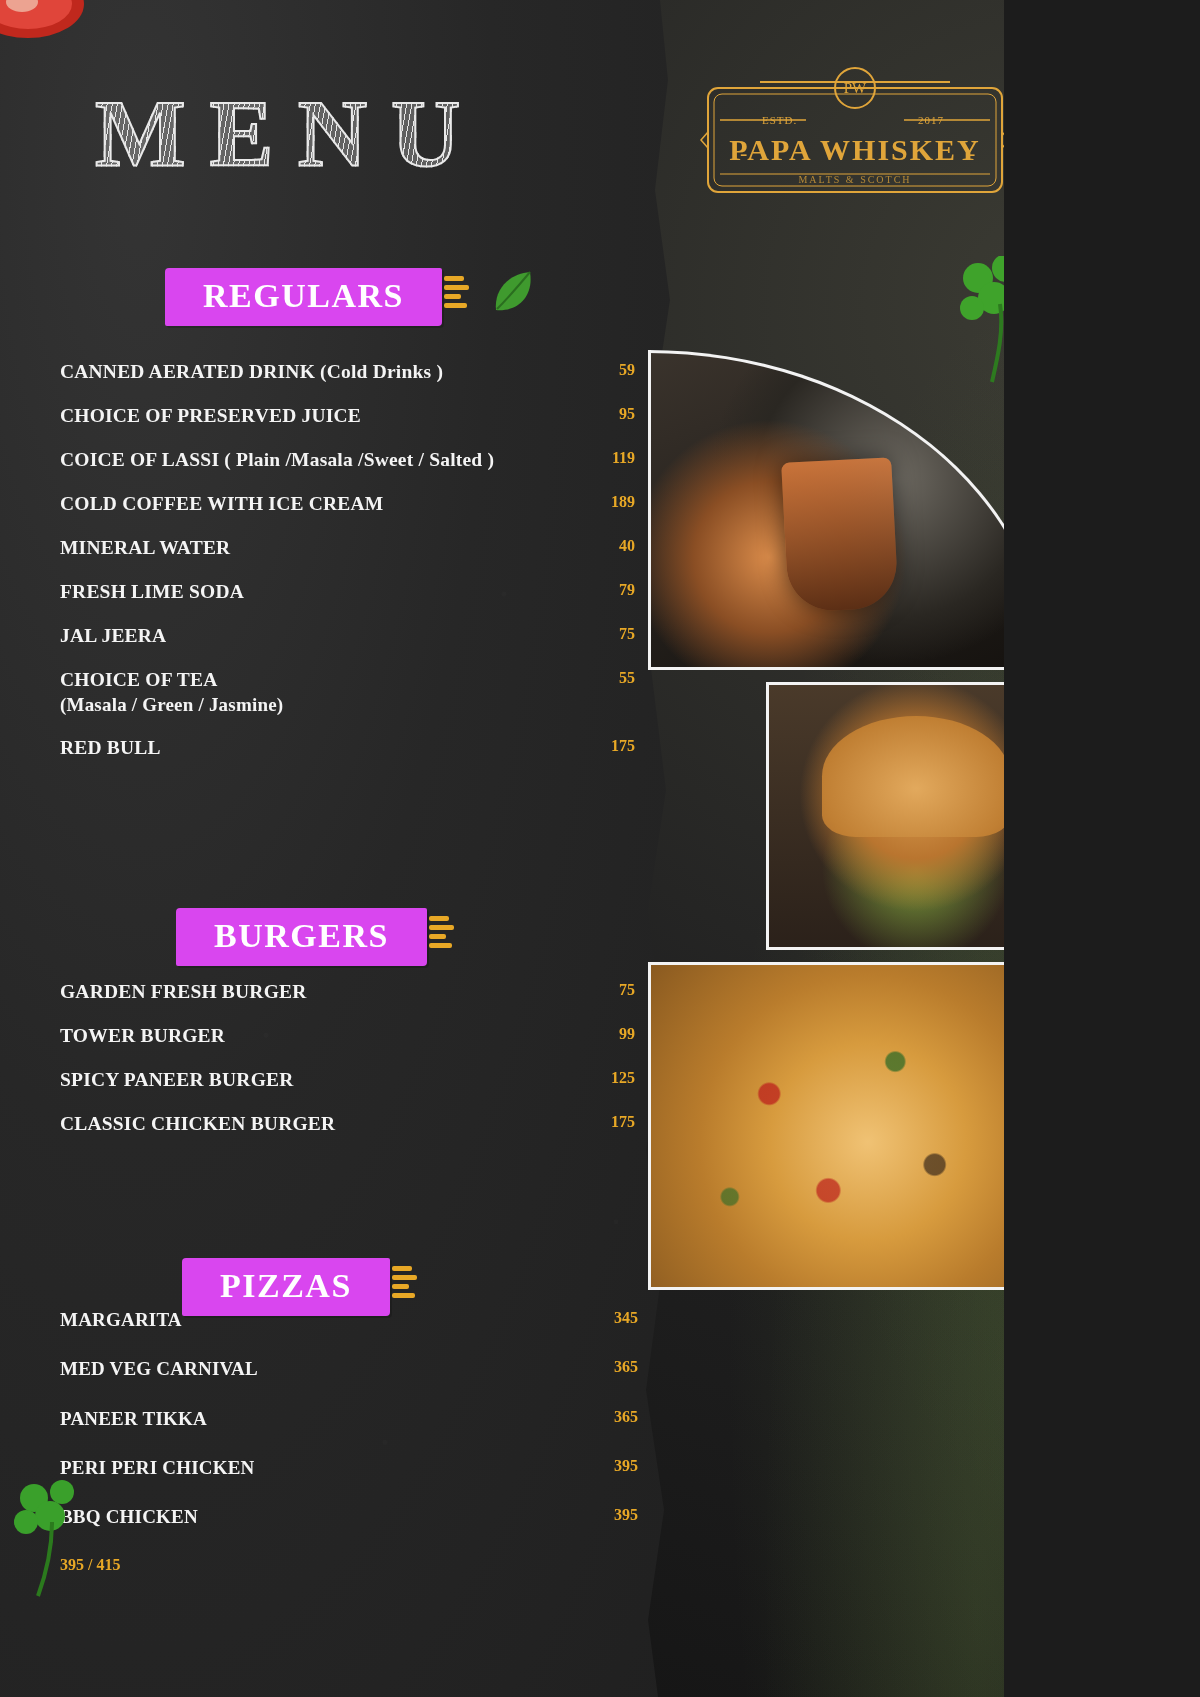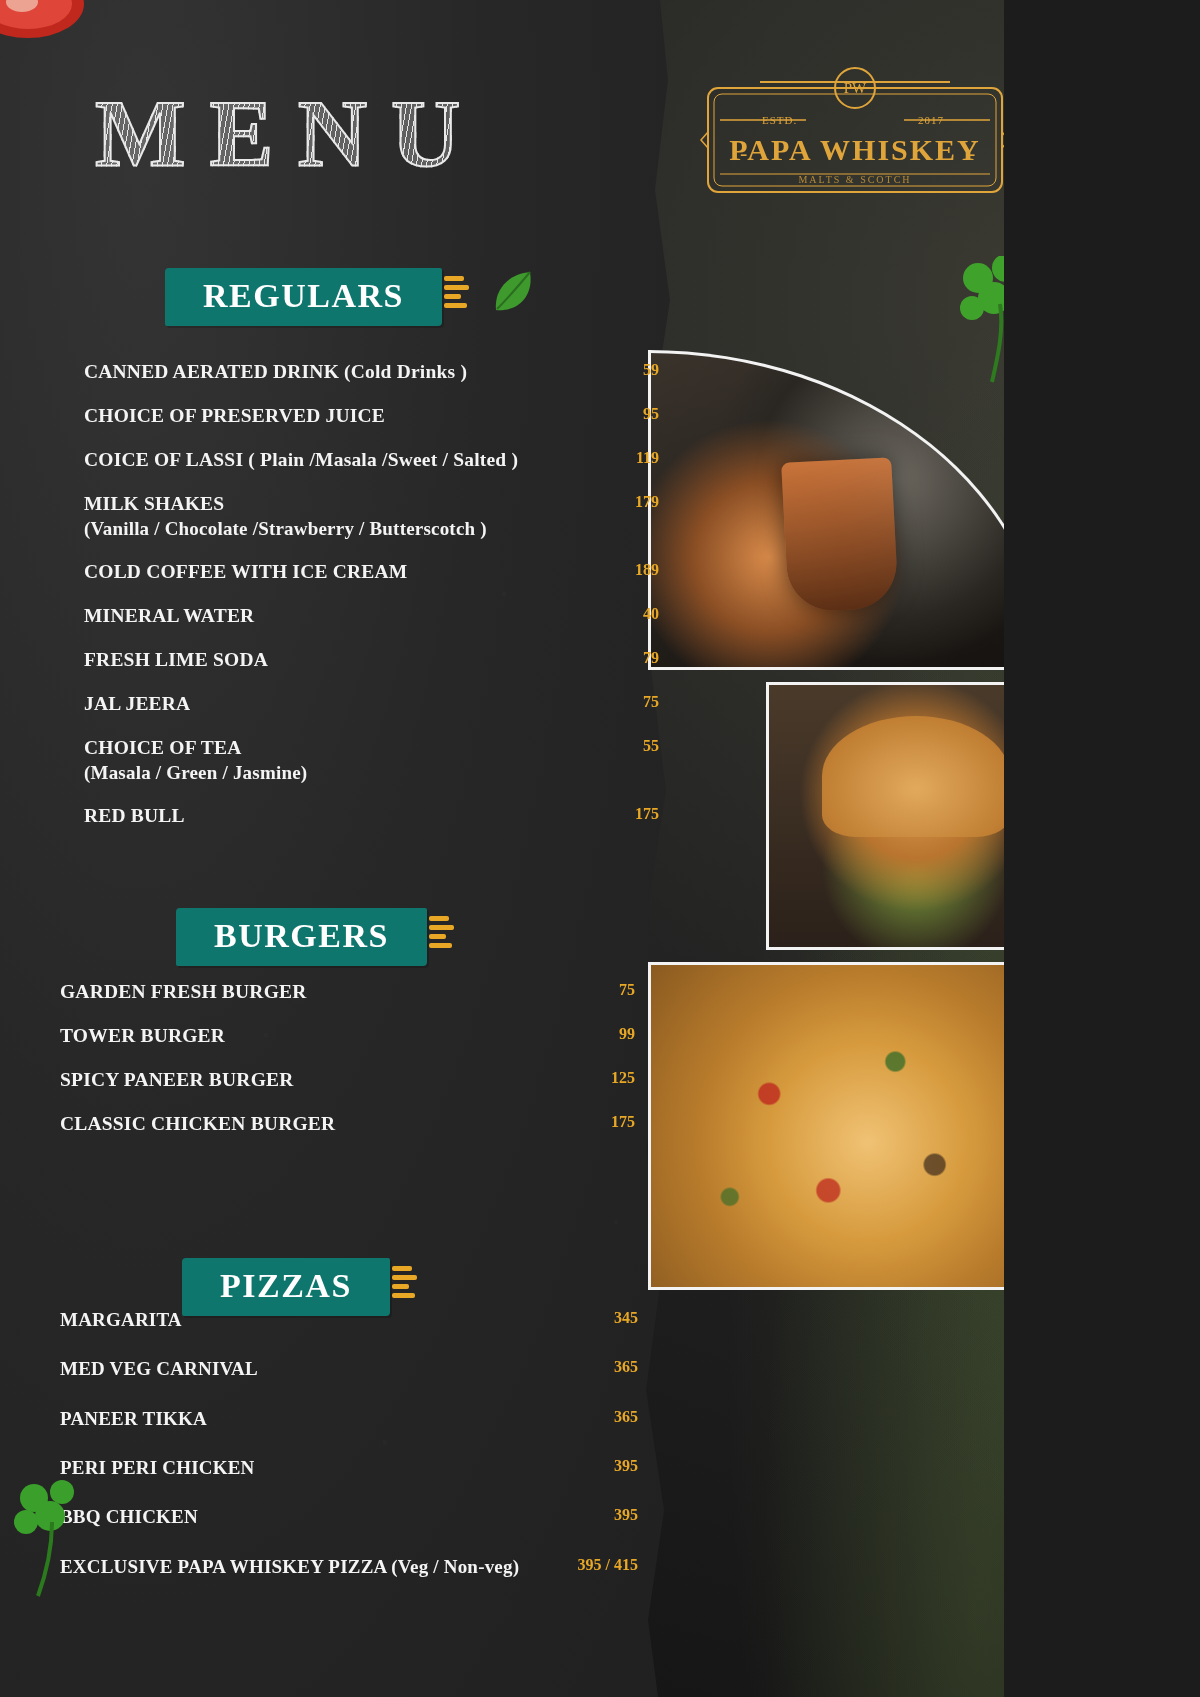--- a/index.html
+++ b/index.html
@@ -99,21 +99,21 @@
     font-weight: 700;
     font-size: 19.5px;
     letter-spacing: 2.6px;
   }
 
   
   .section-banner {
     position: relative;
     display: inline-block;
     padding: 9px 38px 11px 38px;
-    background: #0f766e;
+    background: #d946ef;
     color: #ffffff;
     font-family: "Liberation Serif", serif;
     font-weight: 700;
     font-size: 34px;
     letter-spacing: 1.5px;
     border-radius: 4px 2px 4px 2px;
     box-shadow: 2px 2px 0 rgba(0,0,0,0.18);
   }
   .banner-wrap { position: absolute; z-index: 5; }
   .banner-tail {
@@ -318,39 +318,32 @@
   <div class="banner-wrap" style="left:165px; top:268px;">
     <span class="section-banner">REGULARS</span>
     <span class="banner-tail">
         <i></i>
         <i></i>
         <i></i>
         <i></i>
       </span>
   </div>
 
-  <div class="items" style="left:60px; top:360px;margin-left:24px;">
+  <div class="items" style="left:60px; top:360px;">
     <div class="item">
       <div class="item-name">CANNED AERATED DRINK (Cold Drinks )</div>
       <div class="item-price">59</div>
     </div>
     <div class="item">
       <div class="item-name">CHOICE OF PRESERVED JUICE</div>
       <div class="item-price">95</div>
     </div>
     <div class="item">
       <div class="item-name">COICE OF LASSI ( Plain /Masala /Sweet / Salted )</div>
       <div class="item-price">119</div>
-    </div>
-    <div class="item">
-      <div class="item-name">
-        <span>MILK SHAKES</span>
-        <span class="sub">(Vanilla /  Chocolate /Strawberry / Butterscotch )</span>
-      </div>
-      <div class="item-price">179</div>
     </div>
     <div class="item">
       <div class="item-name">COLD COFFEE WITH ICE CREAM</div>
       <div class="item-price">189</div>
     </div>
     <div class="item">
       <div class="item-name">MINERAL WATER</div>
       <div class="item-price">40</div>
     </div>
     <div class="item">
@@ -428,21 +421,20 @@
     </div>
     <div class="item">
       <div class="item-name">PERI PERI CHICKEN</div>
       <div class="item-price">395</div>
     </div>
     <div class="item">
       <div class="item-name">BBQ CHICKEN</div>
       <div class="item-price">395</div>
     </div>
     <div class="item">
-      <div class="item-name">EXCLUSIVE PAPA WHISKEY PIZZA  (Veg / Non-veg)</div>
       <div class="item-price">395 / 415</div>
     </div>
   </div>
 
   <svg class="leaf-bl" viewBox="0 0 96 120">
     <g fill="#3aa02b">
       <circle cx="26" cy="20" r="14"></circle>
         <circle cx="54" cy="14" r="12"></circle>
       <circle cx="42" cy="38" r="15"></circle>
         <circle cx="18" cy="44" r="12"></circle>

